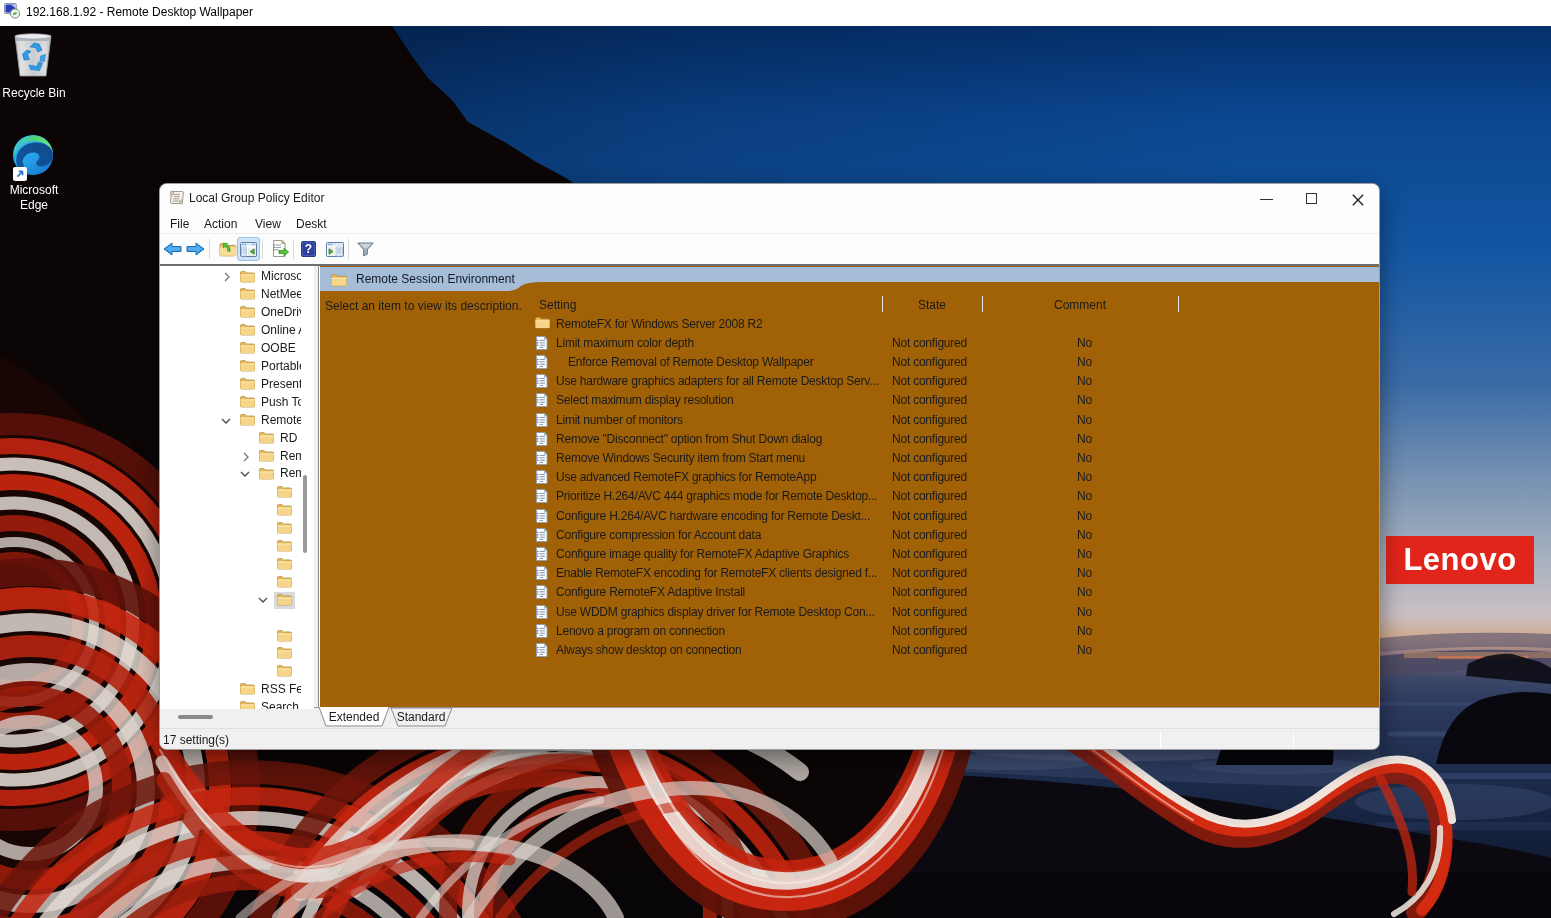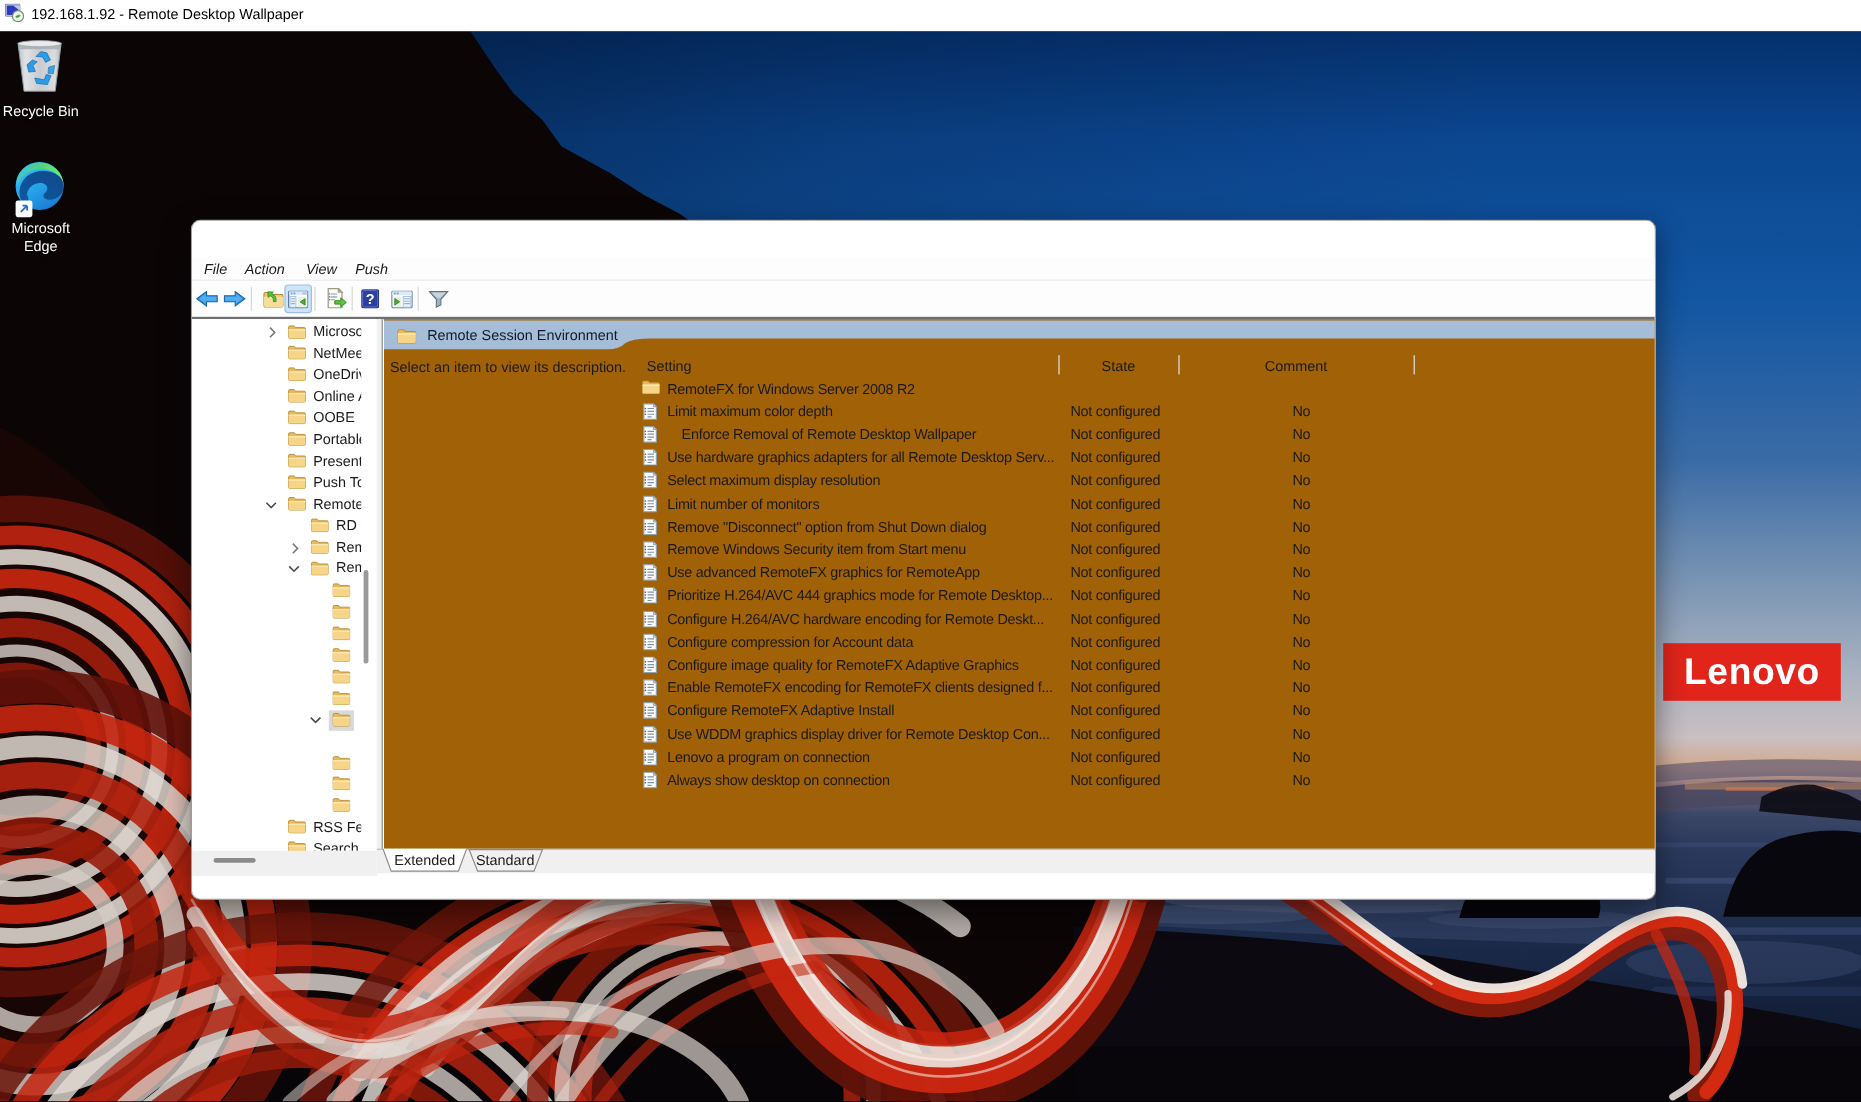--- a/index.html
+++ b/index.html
@@ -5,21 +5,21 @@
 svg { display:block; }
 html,body { width:1551px; height:918px; overflow:hidden; font-family:"Liberation Sans",sans-serif; }
 body { position:relative; background:#000; }
 .rdpbar { position:absolute; left:0; top:0; width:1551px; height:26px; background:#fff; z-index:5; }
 .deskicon { position:absolute; z-index:2; color:#fff; font-size:12px; text-align:center; text-shadow:0 1px 2px rgba(0,0,0,0.9); }
 #win { position:absolute; left:159px; top:183px; width:1221px; height:567px; background:#fff; border-radius:8px; z-index:3;
    box-shadow:0 8px 24px rgba(0,0,0,0.45); overflow:hidden; border:1px solid rgba(60,60,60,0.5); }
 .titlebar { position:absolute; left:0; top:0; width:100%; height:31px; background:#fdfdfd; }
 .wbtn { position:absolute; }
 .menubar { position:absolute; left:0; top:31px; width:100%; height:19px; background:#fdfdfd; border-bottom:1px solid #ececec; }
-.menubar span { position:absolute; top:2px; font-size:12px; color:#1a1a1a;font-style:italic; }
+.menubar span { position:absolute; top:2px; font-size:12px; color:#1a1a1a; }
 .toolbar { position:absolute; left:0; top:51px; width:100%; height:28px; background:#fdfdfd; }
 .ti { position:absolute; }
 .tsep { position:absolute; top:4px; width:1px; height:20px; background:#d8d8d8; }
 .content { position:absolute; left:0; top:80px; width:100%; height:445px; border-top:2px solid #6e6e6e; background:#fff; }
 .treepane { position:absolute; left:0; top:0; width:154px; height:443px; background:#fff; overflow:hidden; }
 .tl { position:absolute; font-size:12px; color:#1a1a1a; white-space:nowrap; overflow:hidden; }
 .vsplit { position:absolute; left:154px; top:0; width:5px; height:443px; background:#f0f0f0; border-right:1px solid #8c8c8c; }
 .rightpane { position:absolute; left:160px; top:0; width:1061px; height:443px; background:#a16207; overflow:hidden; }
 .lr { position:absolute; font-size:12px; color:#1a1a1a; white-space:nowrap; letter-spacing:-0.22px; }
 .statusbar { position:absolute; left:0; top:544px; width:100%; height:23px; background:#f0f0f0; border-top:1px solid #e0e0e0; }
@@ -205,25 +205,48 @@
 <div class="deskicon" style="left:13px;top:167px;width:14px;height:14px;background:#fff;border-radius:2px">
 <svg width="14" height="14" viewBox="0 0 16 16">
       <path d="M5 11 L11 5 M11 5 h-4.5 M11 5 v4.5" stroke="#2a6cd8" stroke-width="1.8" fill="none"></path>
     </svg>
   </div>
 <div class="deskicon" style="left:3px;top:183px;width:62px;line-height:15px">Microsoft<br>Edge</div>
 <div style="position:absolute;left:1386px;top:536px;width:148px;height:48px;background:#e1251b;display:flex;align-items:center;justify-content:center">
 <span style="font-family:'Liberation Sans',sans-serif;font-weight:bold;font-size:31px;color:#fff;letter-spacing:0.5px">Lenovo</span>
   </div>
 <div id="win">
+<div class="titlebar">
+<div style="position:absolute;left:9px;top:6px">
+        <svg width="15" height="15" viewBox="0 0 15 15">
+<path d="M3 1.5 h9 q1.5 0 1.5 1.5 v9 q0 1.5 -1.5 1.5 h-9 q-1.5 0 -1.5 -1.5 v-9 q0 -1.5 1.5 -1.5 Z" fill="#f5f1e8" stroke="#9a9488" stroke-width="0.9" transform="skewX(-6) translate(1.2,0)"></path>
+<ellipse cx="3" cy="3" rx="1.6" ry="2" fill="#d8d2c4" stroke="#9a9488" stroke-width="0.8"></ellipse>
+<ellipse cx="12.2" cy="12" rx="1.6" ry="2" fill="#d8d2c4" stroke="#9a9488" stroke-width="0.8"></ellipse>
+<g stroke="#8f8a80" stroke-width="0.8">
+<line x1="5" y1="4.4" x2="11" y2="4.4"></line>
+            <line x1="4.6" y1="6.6" x2="10.6" y2="6.6"></line>
+<line x1="4.2" y1="8.8" x2="10.2" y2="8.8"></line>
+            <line x1="3.8" y1="11" x2="9.8" y2="11"></line>
+</g>
+        </svg>
+      </div>
+<div style="position:absolute;left:29px;top:7px;font-size:12px;color:#1a1a1a">Local Group Policy Editor</div>
+<div class="wbtn" style="left:1100px;top:15px;width:13px;height:1px;background:#333"></div>
+<div class="wbtn" style="left:1146px;top:9px;width:11px;height:11px;border:1px solid #333"></div>
+<div style="position:absolute;left:1192px;top:10px">
+        <svg width="12" height="12" viewBox="0 0 12 12">
+          <path d="M0.8 0.8 L11.2 11.2 M11.2 0.8 L0.8 11.2" stroke="#1a1a1a" stroke-width="1.3"></path>
+        </svg>
+      </div>
+</div>
 <div class="menubar">
       <span style="left:10px">File</span>
       <span style="left:44px">Action</span>
       <span style="left:95px">View</span>
-      <span style="left:136px">Push</span>
+      <span style="left:136px">Deskt</span>
     </div>
 <div class="toolbar">
       <div class="ti" style="left:3px;top:7px">
         <svg width="19" height="14" viewBox="0 0 19 14">
           <g transform="scale(-1,1) translate(-19,0)">
 <path d="M1 4.5 h9 V1 L18 7 L10 13 V9.5 H1 Z" fill="#2f96e8" stroke="#1565a8" stroke-width="0.9"></path>
 <path d="M1.7 5.2 h8.9 V2.6 L16 7 L10.6 11 V8.7 H1.7 Z" fill="#62b4f2" opacity="0.75"></path>
 </g>
         </svg>
       </div>
@@ -895,13 +918,18 @@
 <svg width="1067" height="21" viewBox="0 0 1067 21" style="position:absolute;left:154px;top:523px;display:block">
 <rect x="0" y="0" width="1067" height="21" fill="#f0f0f0"></rect>
 <line x1="0" y1="0.5" x2="5" y2="0.5" stroke="#9a9a9a"></line>
 <line x1="75" y1="0.5" x2="1067" y2="0.5" stroke="#9a9a9a"></line>
 <polygon points="5,0 75,0 68,19 12,19" fill="#fff"></polygon>
 <path d="M5 0 L12 19 L68 19 L75 0" fill="none" stroke="#8a8a8a"></path>
 <path d="M77 1 L138 1 L131 19 L84 19 Z" fill="#f0f0f0" stroke="#8a8a8a"></path>
 <text x="40" y="14" font-size="12" fill="#1a1a1a" text-anchor="middle" font-family="Liberation Sans, sans-serif">Extended</text>
 <text x="107" y="14" font-size="12" fill="#1a1a1a" text-anchor="middle" font-family="Liberation Sans, sans-serif">Standard</text>
 </svg>
+<div class="statusbar">
+<div style="position:absolute;left:3px;top:4px;font-size:12px;color:#1a1a1a">17 setting(s)</div>
+<div class="sbsep" style="left:1000px"></div>
+<div class="sbsep" style="left:1133px"></div>
+</div>
 </div>
 
 </body></html>

